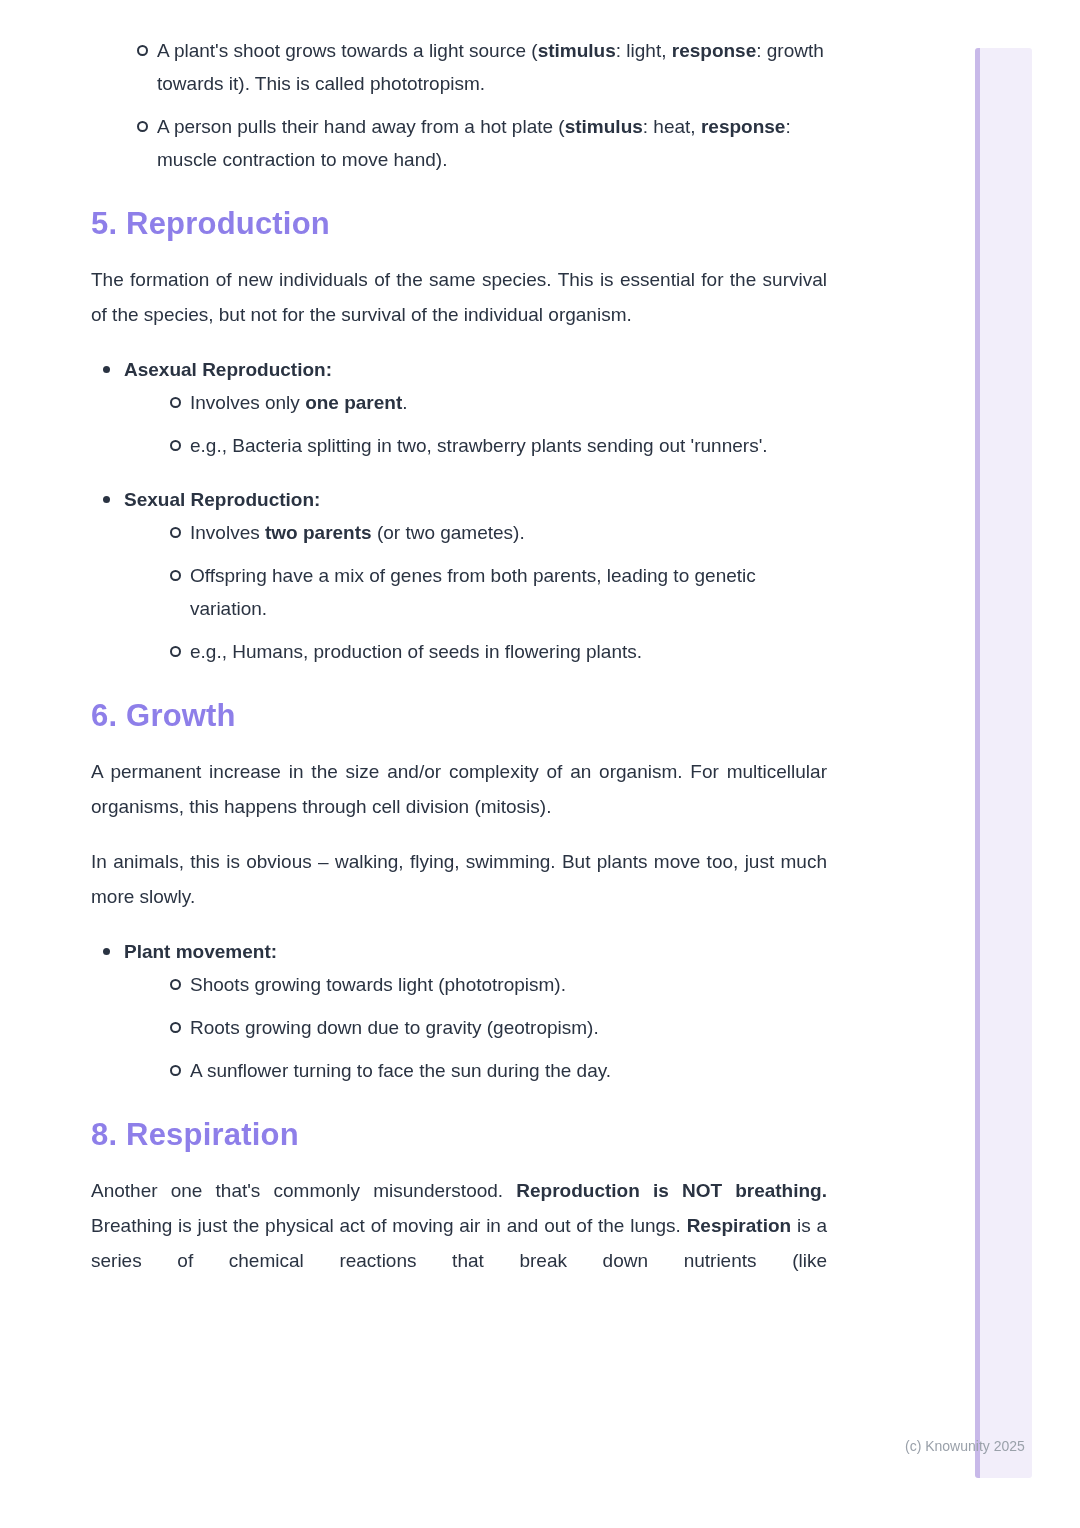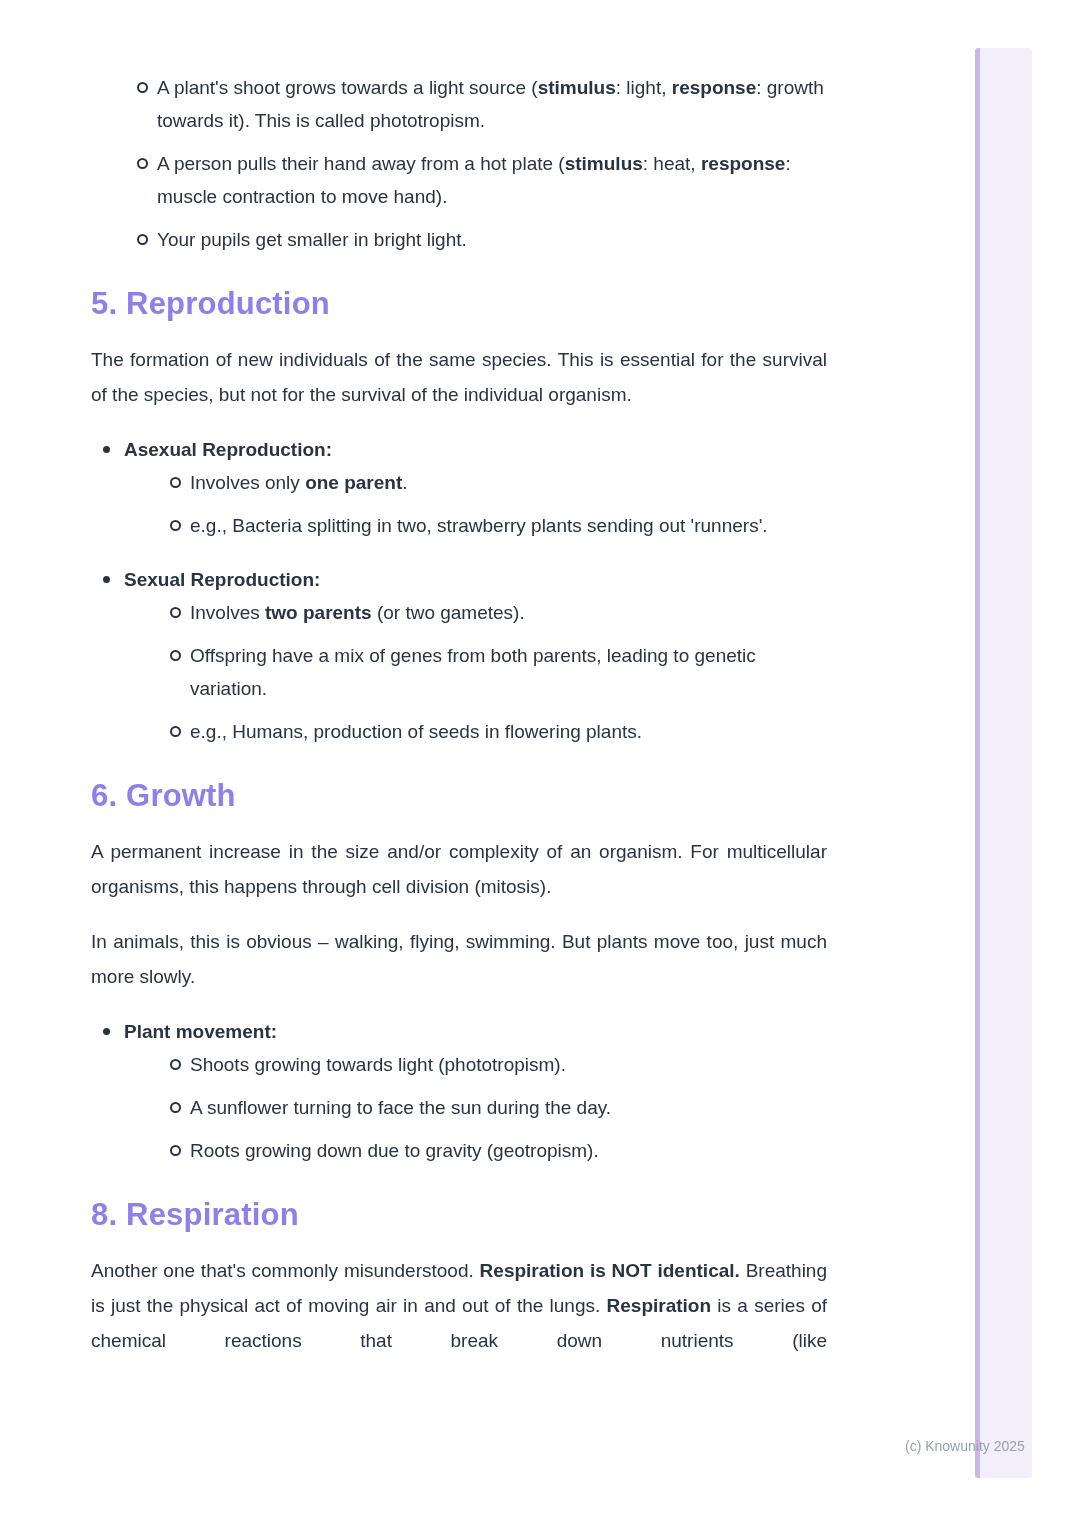--- a/index.html
+++ b/index.html
@@ -9,21 +9,21 @@
     --strip-fill:#f2eefa;
     --strip-border:#c8b9e9;
   }
   html,body{margin:0;padding:0;background:#ffffff;}
   body{
     width:1080px;height:1528px;position:relative;overflow:hidden;
     font-family:"Liberation Sans","DejaVu Sans",sans-serif;
     color:var(--body-color);
   }
   .content{
-    position:absolute;left:91px;top:0;width:736px;padding-top:71px;
+    position:absolute;left:91px;top:0;width:736px;padding-top:34px;
     font-size:19px;
   }
   h2.section-heading{
     color:var(--heading-color);
     font-size:31px;line-height:36px;font-weight:700;
     margin:30px 0 20px 0;
     letter-spacing:0.2px;
   }
   .para{
     font-size:19px;line-height:35px;
@@ -65,21 +65,20 @@
     z-index:2;white-space:nowrap;
   }
 </style>
 </head>
 <body>
 
 <div class="content">
   <ul class="intro-list" id="intro-list">
       <li class="sub-item"><span class="marker-circle"></span><span>A plant's shoot grows towards a light source (<strong>stimulus</strong>: light, <strong>response</strong>: growth towards it). This is called phototropism.</span></li>
       <li class="sub-item"><span class="marker-circle"></span><span>A person pulls their hand away from a hot plate (<strong>stimulus</strong>: heat, <strong>response</strong>: muscle contraction to move hand).</span></li>
-      <li class="sub-item"><span class="marker-circle"></span><span>Your pupils get smaller in bright light.</span></li>
     </ul>
   <div id="sections">
       <h2 class="section-heading">5. Reproduction</h2>
       <div class="para">The formation of new individuals of the same species. This is essential for the survival of the species, but not for the survival of the individual organism.</div>
       <ul class="bullet-list">
         <li class="top-item"><span class="marker-disc"></span><span><strong>Asexual Reproduction:</strong></span><ul class="sub-list" style="font-weight: 400;">
             <li class="sub-item"><span class="marker-circle"></span><span>Involves only <strong>one parent</strong>.</span></li>
             <li class="sub-item"><span class="marker-circle"></span><span>e.g., Bacteria splitting in two, strawberry plants sending out 'runners'.</span></li>
           </ul></li>
         <li class="top-item"><span class="marker-disc"></span><span><strong>Sexual Reproduction:</strong></span><ul class="sub-list" style="font-weight: 400;">
@@ -87,24 +86,24 @@
             <li class="sub-item"><span class="marker-circle"></span><span>Offspring have a mix of genes from both parents, leading to genetic variation.</span></li>
             <li class="sub-item"><span class="marker-circle"></span><span>e.g., Humans, production of seeds in flowering plants.</span></li>
           </ul></li>
       </ul>
       <h2 class="section-heading">6. Growth</h2>
       <div class="para">A permanent increase in the size and/or complexity of an organism. For multicellular organisms, this happens through cell division (mitosis).</div>
       <div class="para">In animals, this is obvious – walking, flying, swimming. But plants move too, just much more slowly.</div>
       <ul class="bullet-list">
         <li class="top-item"><span class="marker-disc"></span><span><strong>Plant movement:</strong></span><ul class="sub-list" style="font-weight: 400;">
             <li class="sub-item"><span class="marker-circle"></span><span>Shoots growing towards light (phototropism).</span></li>
+            <li class="sub-item"><span class="marker-circle"></span><span>Roots growing down due to gravity (geotropism).</span></li>
             <li class="sub-item"><span class="marker-circle"></span><span>A sunflower turning to face the sun during the day.</span></li>
-            <li class="sub-item"><span class="marker-circle"></span><span>Roots growing down due to gravity (geotropism).</span></li>
           </ul></li>
       </ul>
       <h2 class="section-heading">8. Respiration</h2>
-      <div class="para cut">Another one that's commonly misunderstood. <strong>Respiration is NOT identical.</strong> Breathing is just the physical act of moving air in and out of the lungs. <strong>Respiration</strong> is a series of chemical reactions that break down nutrients (like</div>
+      <div class="para cut">Another one that's commonly misunderstood. <strong>Reproduction is NOT breathing.</strong> Breathing is just the physical act of moving air in and out of the lungs. <strong>Respiration</strong> is a series of chemical reactions that break down nutrients (like</div>
     </div>
 </div>
 
 <div class="side-strip"></div>
 
 <div class="footer-copyright">(c) Knowunity 2025</div>
 
 </body></html>

